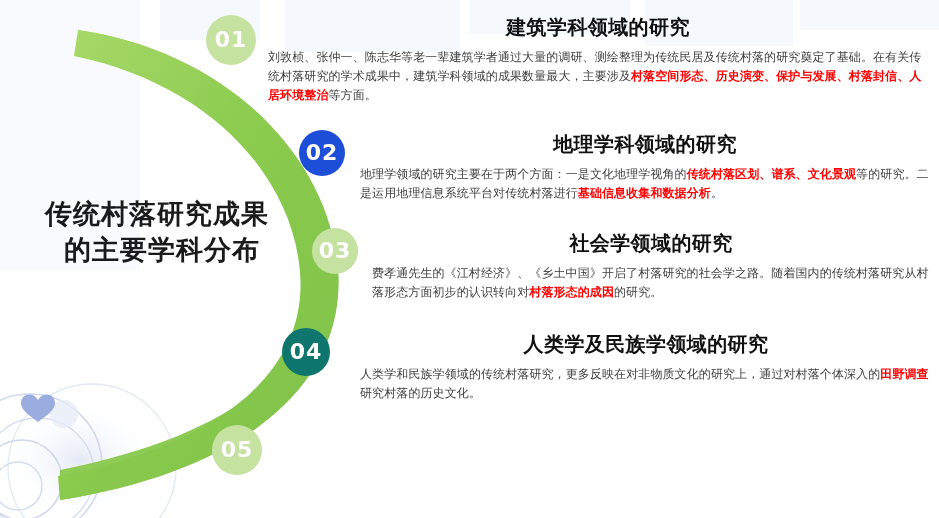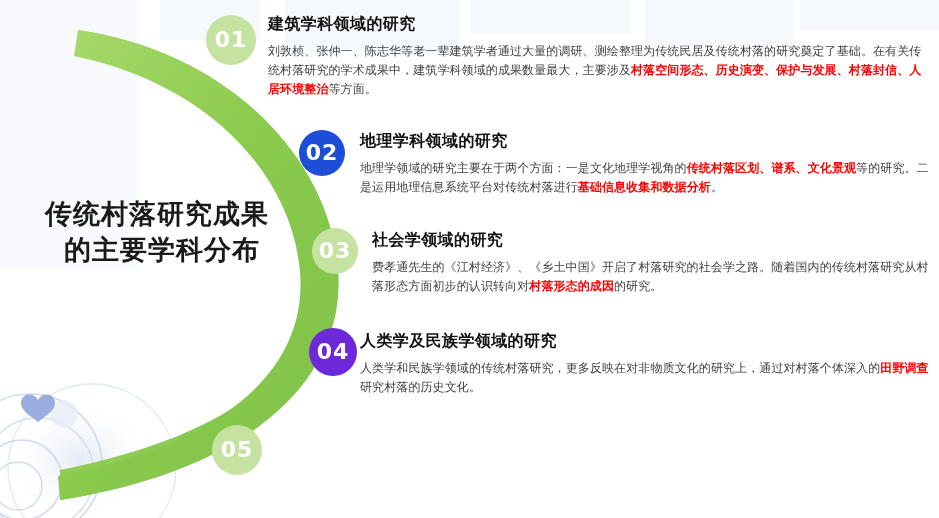--- a/index.html
+++ b/index.html
@@ -84,26 +84,27 @@
     line-height: 1;
     user-select: none;
   }
 
   
   .section {
     position: absolute;
     z-index: 6;
   }
   .sec-heading {
-    font-size: 16px;
+    font-size: 20px;
     font-weight: bold;
     color: #111111;
     letter-spacing: 0.4px;
     margin: 0 0 7px 0;
     white-space: nowrap;
+    text-align: center;
   }
   .sec-body {
     font-size: 12px;
     color: #3f3f3f;
     line-height: 1.58;
     margin: 0;
     letter-spacing: 0.1px;
   }
   .hl {
     color: #ff0000;
@@ -179,21 +180,21 @@
       <div class="badge" style="left: 299px; top: 130px; width: 46px; height: 46px; background: #1d4ed8;">02</div>
       <div class="section" style="left: 360px; top: 131px; width: 570px;">
         <div class="sec-heading" style="color: rgb(17, 17, 17);">地理学科领域的研究</div>
         <p class="sec-body" style="color: rgb(63, 63, 63);"><span>地理学领域的研究主要在于两个方面：一是文化地理学视角的</span><span class="hl" style="color: rgb(255, 0, 0);">传统村落区划、谱系、文化景观</span><span>等的研究。二是运用地理信息系统平台对传统村落进行</span><span class="hl" style="color: rgb(255, 0, 0);">基础信息收集和数据分析</span><span>。</span></p>
       </div>
       <div class="badge" style="left: 312px; top: 228px; width: 46px; height: 46px; background: rgb(198, 226, 161);">03</div>
       <div class="section" style="left: 372px; top: 230px; width: 558px;">
         <div class="sec-heading" style="color: rgb(17, 17, 17);">社会学领域的研究</div>
         <p class="sec-body" style="color: rgb(63, 63, 63);"><span>费孝通先生的《江村经济》、《乡土中国》开启了村落研究的社会学之路。随着国内的传统村落研究从村落形态方面初步的认识转向对</span><span class="hl" style="color: rgb(255, 0, 0);">村落形态的成因</span><span>的研究。</span></p>
       </div>
-      <div class="badge" style="left: 309px; top: 328px; width: 48px; height: 48px; background: #6d28d9;">04</div>
+      <div class="badge" style="left: 282px; top: 328px; width: 48px; height: 48px; background: #0f766e;">04</div>
       <div class="section" style="left: 360px; top: 331px; width: 572px;">
         <div class="sec-heading" style="color: rgb(17, 17, 17);">人类学及民族学领域的研究</div>
         <p class="sec-body" style="color: rgb(63, 63, 63);"><span>人类学和民族学领域的传统村落研究，更多反映在对非物质文化的研究上，通过对村落个体深入的</span><span class="hl" style="color: rgb(255, 0, 0);">田野调查</span><span>研究村落的历史文化。</span></p>
       </div>
       <div class="badge" style="left: 212px; top: 425px; width: 50px; height: 50px; background: rgb(198, 226, 161);">05</div>
       <div class="section" style="left: 272px; top: 424px; width: 660px;">
       </div>
     </div>
 
 </div>

